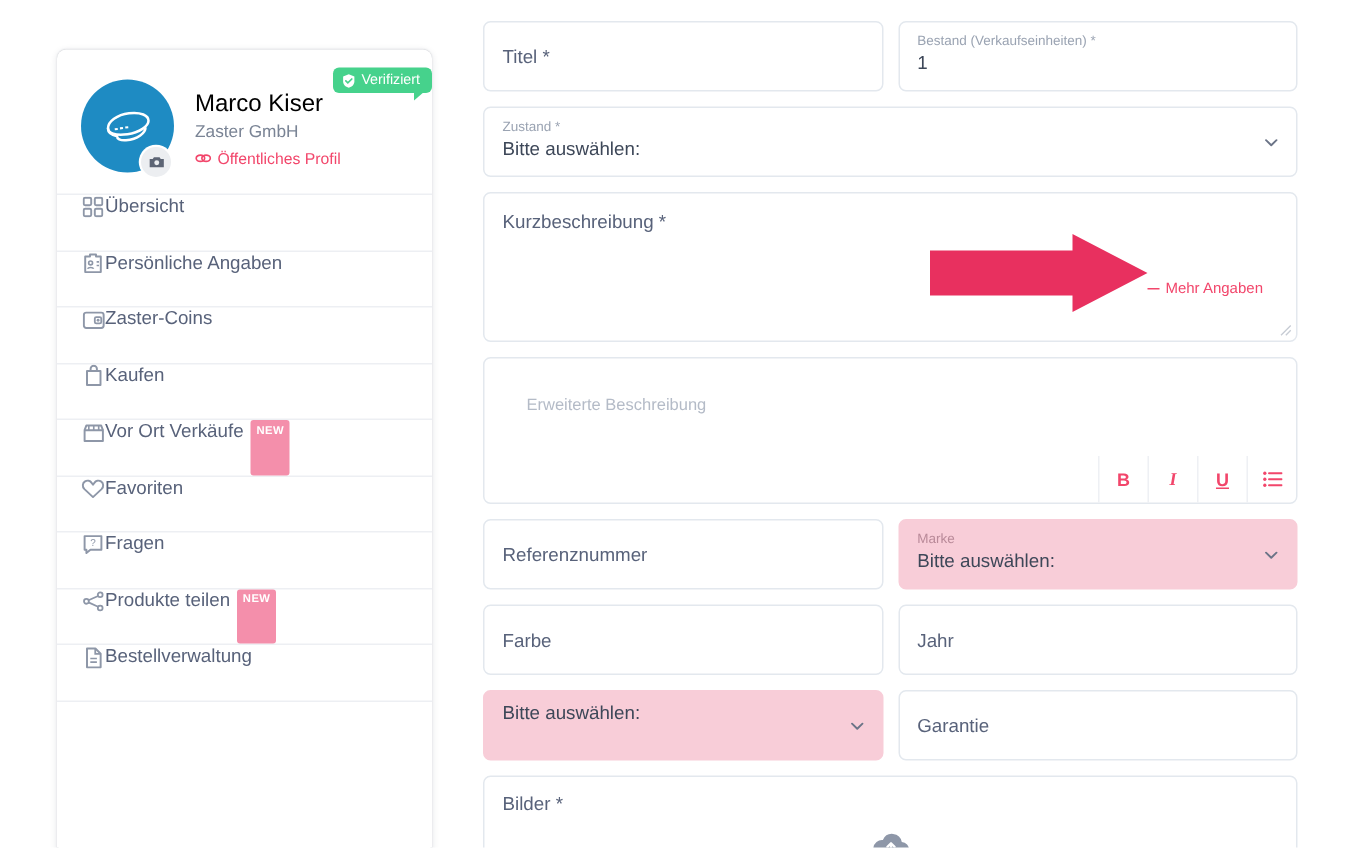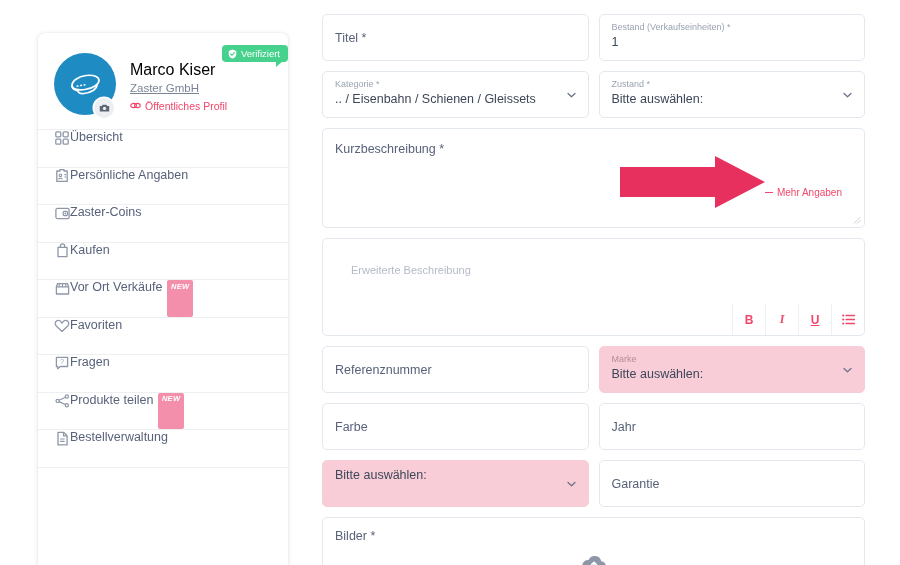--- a/index.html
+++ b/index.html
@@ -39,21 +39,21 @@
   }
   .cam-badge {
     position: absolute; right: 2px; bottom: -3px;
     width: 20px; height: 20px; border-radius: 50%;
     background: #eceef1;
     display: flex; align-items: center; justify-content: center;
     box-shadow: 0 0 0 1.5px #ffffff;
   }
   .profile-text { margin-left: 14px; padding-top: 8px; }
   .profile-company {
-    font-size: 11.5px; color: #7a8495; margin-top: 2px; line-height: 1.3; text-decoration: underline;
+    font-size: 11.5px; color: #7a8495; margin-top: 2px; line-height: 1.3;
   }
   .profile-link {
     margin-top: 4px; font-size: 10.5px; color: #f2466b;
     display: flex; align-items: center; gap: 4px; cursor: pointer;
   }
   .verified {
     position: absolute; right: 0px; top: 12px;
     background: #46d28c; color: #ffffff;
     font-size: 9.5px; padding: 3px 8px 3px 6px;
     border-radius: 4px;
@@ -77,21 +77,21 @@
     font-size: 12.5px; color: #58627a;
     cursor: pointer; 
   }
   .nav-item.active { color: #f2466b; }
   .nav-item .ico { width: 16px; height: 16px; flex: 0 0 16px;
     display: flex; align-items: center; justify-content: center; }
   .new-badge {
     background: #f48fab; color: #ffffff;
     font-size: 7.5px; font-weight: bold;
     padding: 1.5px 3.5px; border-radius: 2px;
-    margin-left: 5px; letter-spacing: .3px; font-style: italic;
+    margin-left: 5px; letter-spacing: .3px;
   }
 
   
   .form {
     position: absolute;
     left: 322px; top: 14px;
     width: 543px;
   }
   .row { display: flex; gap: 10px; margin-bottom: 10px; }
   .col { flex: 1 1 0; min-width: 0; }
@@ -344,29 +344,20 @@
       </div>
       <div class="col">
         <div class="field filled">
           <span class="lbl-small">Bestand (Verkaufseinheiten) *</span>
           <span class="val">1</span>
         </div>
       </div>
     </div>
 
     <div class="row">
-      <div class="col">
-        <div class="field filled">
-          <span class="lbl-small">Kategorie *</span>
-          <span class="val">.. / Eisenbahn / Schienen / Gleissets</span>
-          <svg class="chev" viewBox="0 0 12 12" fill="none">
-            <path d="M2.2 4.3 6 8 9.8 4.3" stroke="#6b7487" stroke-width="1.4" stroke-linecap="round" stroke-linejoin="round"></path>
-          </svg>
-        </div>
-      </div>
       <div class="col">
         <div class="field filled">
           <span class="lbl-small">Zustand *</span>
           <span class="val">Bitte auswählen:</span>
           <svg class="chev" viewBox="0 0 12 12" fill="none">
             <path d="M2.2 4.3 6 8 9.8 4.3" stroke="#6b7487" stroke-width="1.4" stroke-linecap="round" stroke-linejoin="round"></path>
           </svg>
         </div>
       </div>
     </div>

